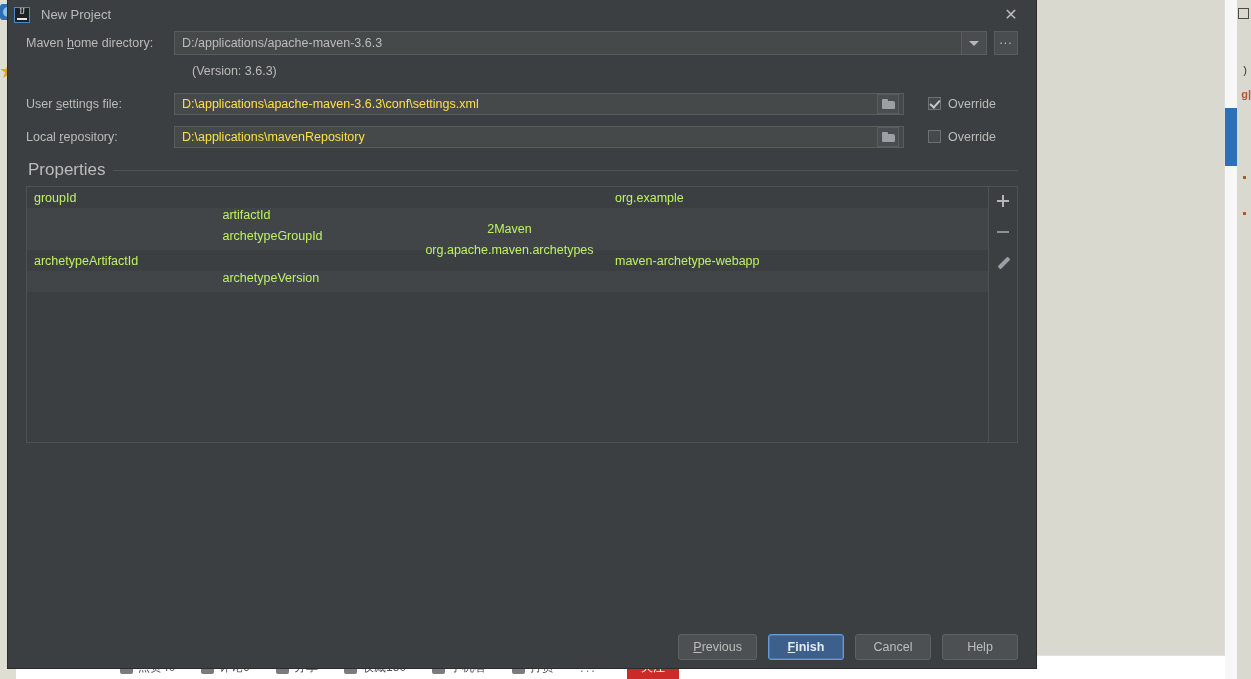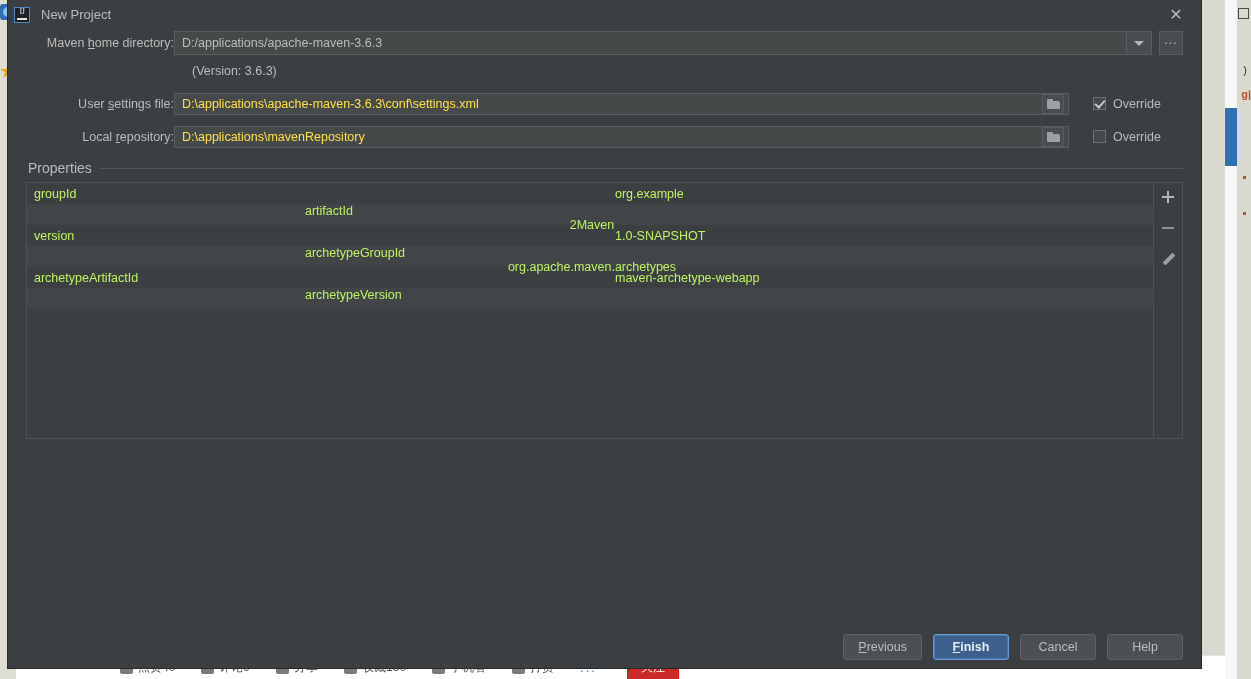--- a/index.html
+++ b/index.html
@@ -145,21 +145,21 @@
     left: 18px; bottom: 0;
     width: 5px; height: 24px;
     background: #d9c98f;
   }
 
   
   #dialog {
     position: absolute;
     left: 8px;
     top: 0;
-    width: 1193px;
+    width: 1028px;
     height: 668px;
     background: #3c3f41;
     box-sizing: border-box;
     box-shadow: 0 0 0 1px #2b2b2b;
   }
 
   .titlebar {
     height: 29px;
     display: flex;
     align-items: center;
@@ -213,21 +213,21 @@
   .form-row {
     display: flex;
     align-items: center;
     height: 25px;
     margin-bottom: 0;
   }
   .form-label {
     width: 148px;
     color: #bbbbbb;
     font-size: 12.5px;
-    text-align: right;
+    text-align: left;
     flex: none;
   }
   .form-label u { text-decoration: underline; }
 
   .field {
     position: relative;
     height: 22px;
     background: #45494a;
     border: 1px solid #5a5d5e;
     box-sizing: border-box;
@@ -355,21 +355,21 @@
     transform: rotate(42deg);
   }
 
   
   .group-head {
     display: flex;
     align-items: center;
     gap: 8px;
     margin: 6px 0 6px 2px;
   }
-  .group-head span { color: #bbbbbb; font-size: 14px; white-space: nowrap; }
+  .group-head span { color: #bbbbbb; font-size: 17px; white-space: nowrap; }
   .group-head .rule { flex: 1; height: 1px; background: #515455; }
 
   .props-wrap {
     display: flex;
     border: 1px solid #4f5253;
     border-right: none;
     box-sizing: border-box;
     height: 257px;
   }
   .props-table {
@@ -569,24 +569,20 @@
     <div class="props-wrap">
       <div class="props-table" id="props-table">
           <div class="prop-row">
             <div class="prop-key">groupId</div>
             <div class="prop-val">org.example</div>
           </div>
           <div class="prop-row alt">
             <div class="prop-key">artifactId</div>
             <div class="prop-val">2Maven</div>
           </div>
-          <div class="prop-row">
-            <div class="prop-key">version</div>
-            <div class="prop-val">1.0-SNAPSHOT</div>
-          </div>
           <div class="prop-row alt">
             <div class="prop-key">archetypeGroupId</div>
             <div class="prop-val">org.apache.maven.archetypes</div>
           </div>
           <div class="prop-row">
             <div class="prop-key">archetypeArtifactId</div>
             <div class="prop-val">maven-archetype-webapp</div>
           </div>
           <div class="prop-row alt">
             <div class="prop-key">archetypeVersion</div>

